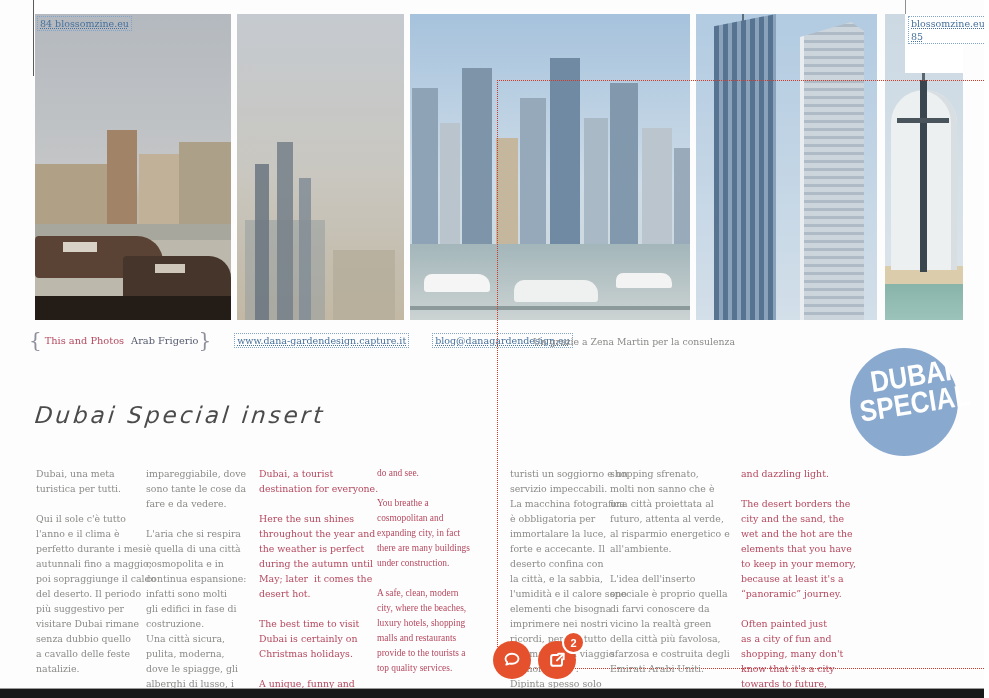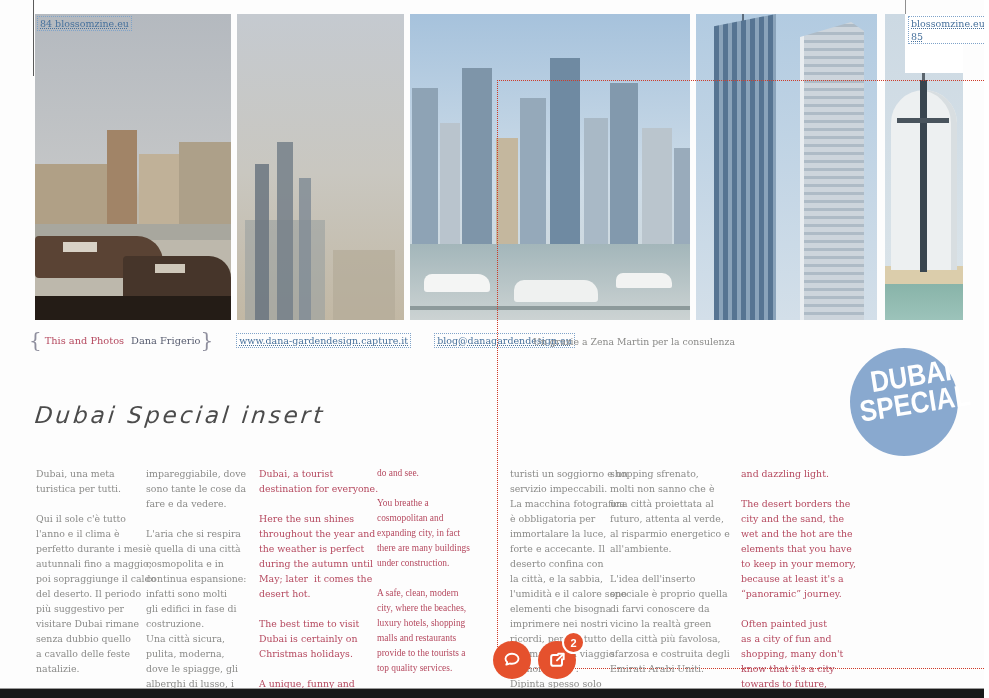--- a/index.html
+++ b/index.html
@@ -183,21 +183,21 @@
   </div>
 
   <div id="guide-rect"></div>
 
   <div class="pagelink" id="page-left">84 blossomzine.eu</div>
   <div class="pagelink" id="page-right">blossomzine.eu 85</div>
 
   <div id="credits">
     <span class="brace">{</span>
     <span id="credits-label">This and Photos</span>
-    <span id="credits-author">Dana Frigerio</span>
+    <span id="credits-author">Arab Frigerio</span>
     <span class="brace">}</span>
     <span class="pagelink pl">www.dana-gardendesign.capture.it</span>
     <span class="pagelink pl">blog@danagardendesign.eu</span>
   </div>
   <div id="thanks">Un grazie a Zena Martin per la consulenza</div>
 
   <div id="badge">
     <div id="badge-text">
       <span class="l1">DUBAI</span>
       <span class="l2">SPECIAL</span>

